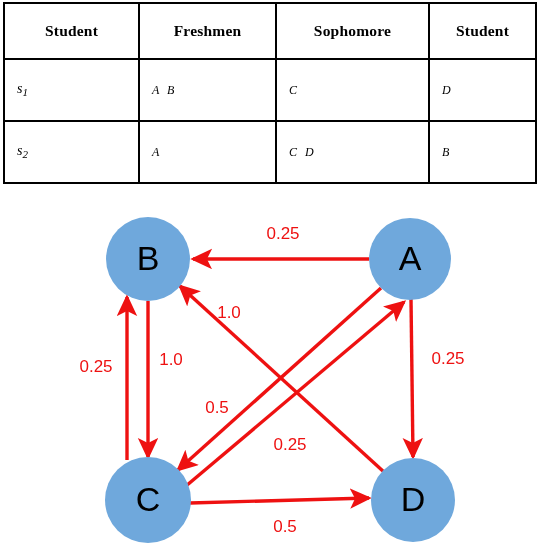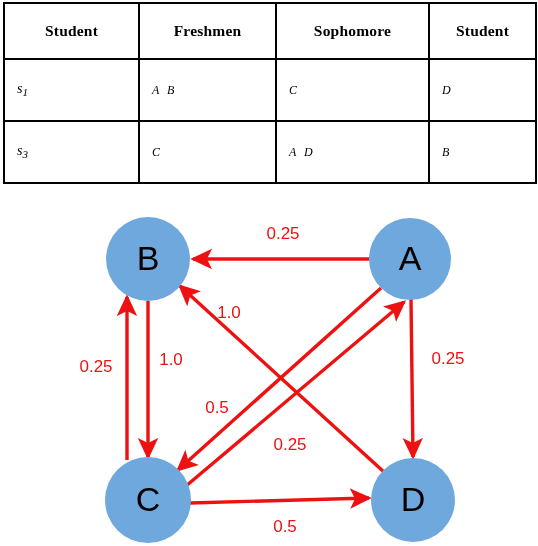--- a/index.html
+++ b/index.html
@@ -120,23 +120,23 @@
       </tr>
     </thead>
     <tbody>
       <tr>
         <td class="student-cell"><span>s</span><span class="sub">1</span></td>
         <td class="course-pair">A B</td>
         <td class="course-pair">C</td>
         <td class="course-pair">D</td>
       </tr>
       <tr>
-        <td class="student-cell"><span>s</span><span class="sub">3</span></td>
-        <td class="course-pair">C</td>
-        <td class="course-pair">A D</td>
+        <td class="student-cell"><span>s</span><span class="sub">2</span></td>
+        <td class="course-pair">A</td>
+        <td class="course-pair">C D</td>
         <td class="course-pair">B</td>
       </tr>
     </tbody>
   </table>
 </div>
 
 <div id="graph-wrap">
   <svg id="graph-svg" viewBox="0 0 538 368">
     <defs>
       <marker id="arrow" markerWidth="7" markerHeight="7" refX="5.6" refY="3" orient="auto" markerUnits="strokeWidth">

